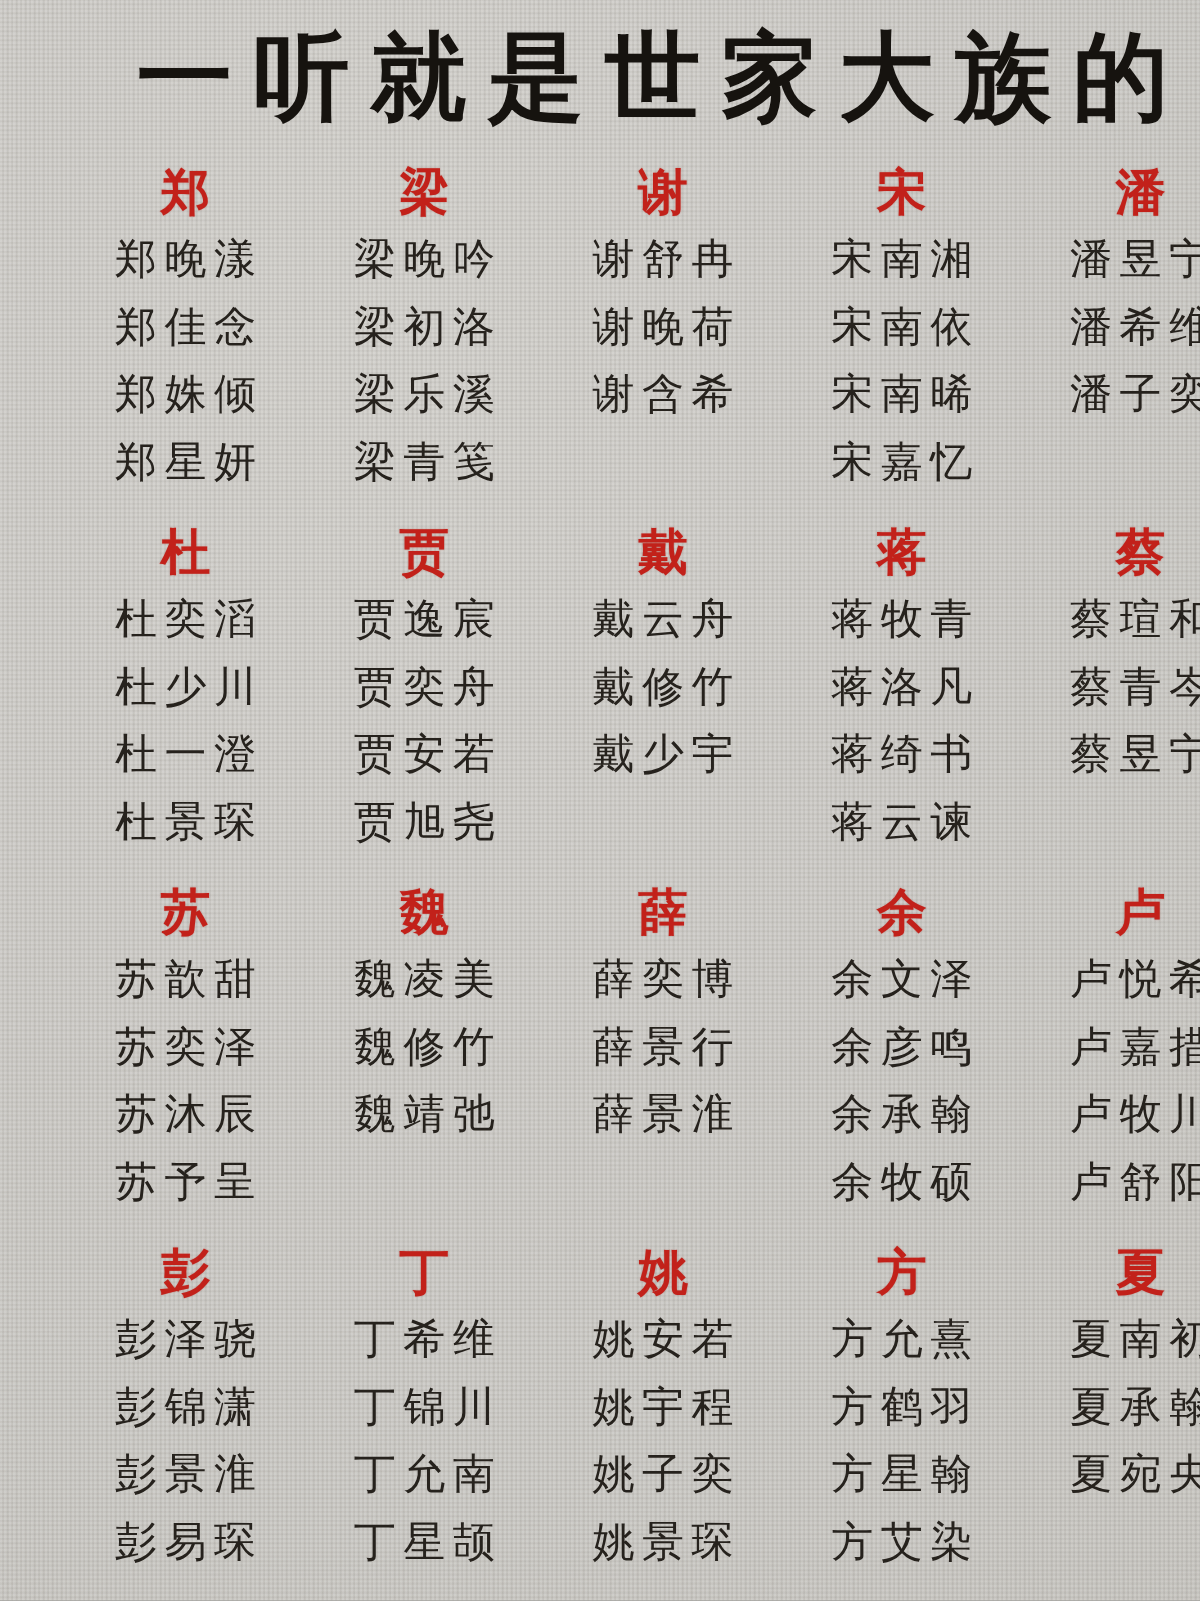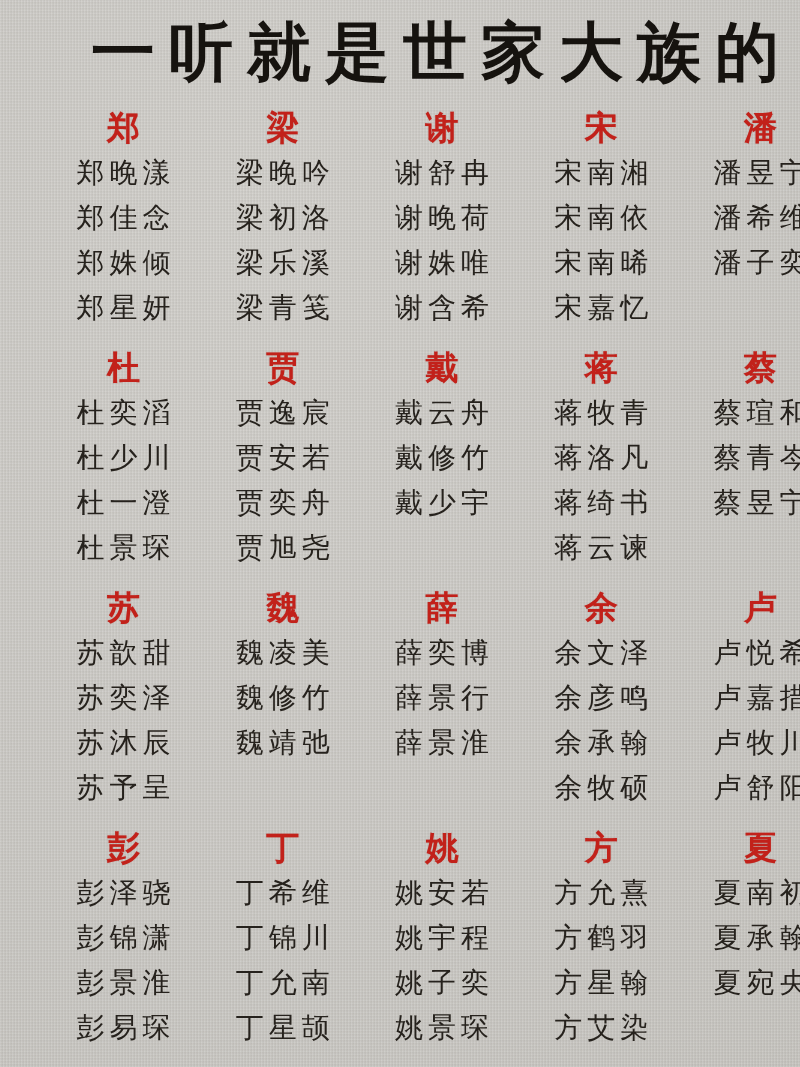--- a/index.html
+++ b/index.html
@@ -72,21 +72,20 @@
       <div class="surname">梁</div>
       <div class="name">梁晚吟</div>
       <div class="name">梁初洛</div>
       <div class="name">梁乐溪</div>
       <div class="name">梁青笺</div>
     </div>
     <div class="col">
       <div class="surname">谢</div>
       <div class="name">谢舒冉</div>
       <div class="name">谢晚荷</div>
-      <div class="name">谢姝唯</div>
       <div class="name">谢含希</div>
     </div>
     <div class="col">
       <div class="surname">宋</div>
       <div class="name">宋南湘</div>
       <div class="name">宋南依</div>
       <div class="name">宋南晞</div>
       <div class="name">宋嘉忆</div>
     </div>
     <div class="col">
@@ -101,22 +100,22 @@
     <div class="col">
       <div class="surname">杜</div>
       <div class="name">杜奕滔</div>
       <div class="name">杜少川</div>
       <div class="name">杜一澄</div>
       <div class="name">杜景琛</div>
     </div>
     <div class="col">
       <div class="surname">贾</div>
       <div class="name">贾逸宸</div>
+      <div class="name">贾奕舟</div>
       <div class="name">贾安若</div>
-      <div class="name">贾奕舟</div>
       <div class="name">贾旭尧</div>
     </div>
     <div class="col">
       <div class="surname">戴</div>
       <div class="name">戴云舟</div>
       <div class="name">戴修竹</div>
       <div class="name">戴少宇</div>
     </div>
     <div class="col">
       <div class="surname">蒋</div>

